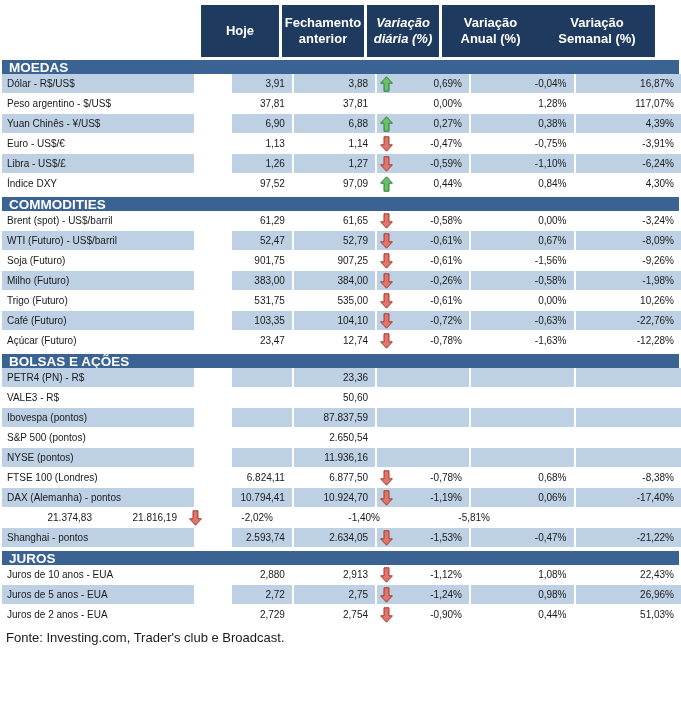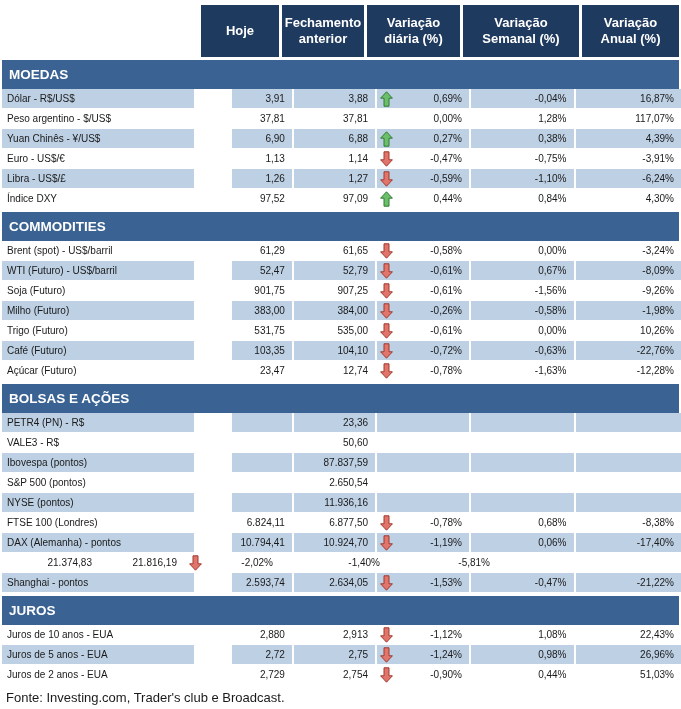--- a/index.html
+++ b/index.html
@@ -32,26 +32,26 @@
     display: flex;
     align-items: center;
     justify-content: center;
     text-align: center;
     box-sizing: border-box;
     border-right: 3px solid #ffffff;
     padding: 0 4px;
   }
   .hcell.c-hoje   { width: 81px; }
   .hcell.c-fech   { width: 85px; }
-  .hcell.c-vd     { width: 96px; }
+  .hcell.c-vd     { width: 75px; font-style: italic; }
   .hcell.c-vs     { width: 119px; }
   .hcell.c-va     { width: 97px; border-right: none; }
   
   .band {
-    height: 29px;
+    height: 14px;
     margin-top: 3px;
     background: var(--band-bg);
     color: #ffffff;
     font-weight: bold;
     font-size: 13.5px;
     display: flex;
     align-items: center;
     padding-left: 7px;
     box-sizing: border-box;
     width: 677px;
@@ -95,22 +95,22 @@
   .footer .bold { font-weight: normal; }
 </style>
 </head>
 <body>
 
 <div class="sheet">
   <div class="header-row" id="header-row">
       <div class="hcell c-hoje">Hoje</div>
       <div class="hcell c-fech">Fechamento anterior</div>
       <div class="hcell c-vd">Variação diária (%)</div>
+      <div class="hcell c-va">Variação Anual (%)</div>
       <div class="hcell c-vs">Variação Semanal (%)</div>
-      <div class="hcell c-va">Variação Anual (%)</div>
     </div>
   <div id="table-body">
       <div class="band">
         <div>MOEDAS</div>
       </div>
       <div class="row striped">
         <div class="cell label">Dólar - R$/US$</div>
         <div class="cell num c-hoje">3,91</div>
         <div class="cell num c-fech">3,88</div>
         <div class="cell num c-vd">0,69%<svg viewBox="0 0 13 16" class="arrow">

